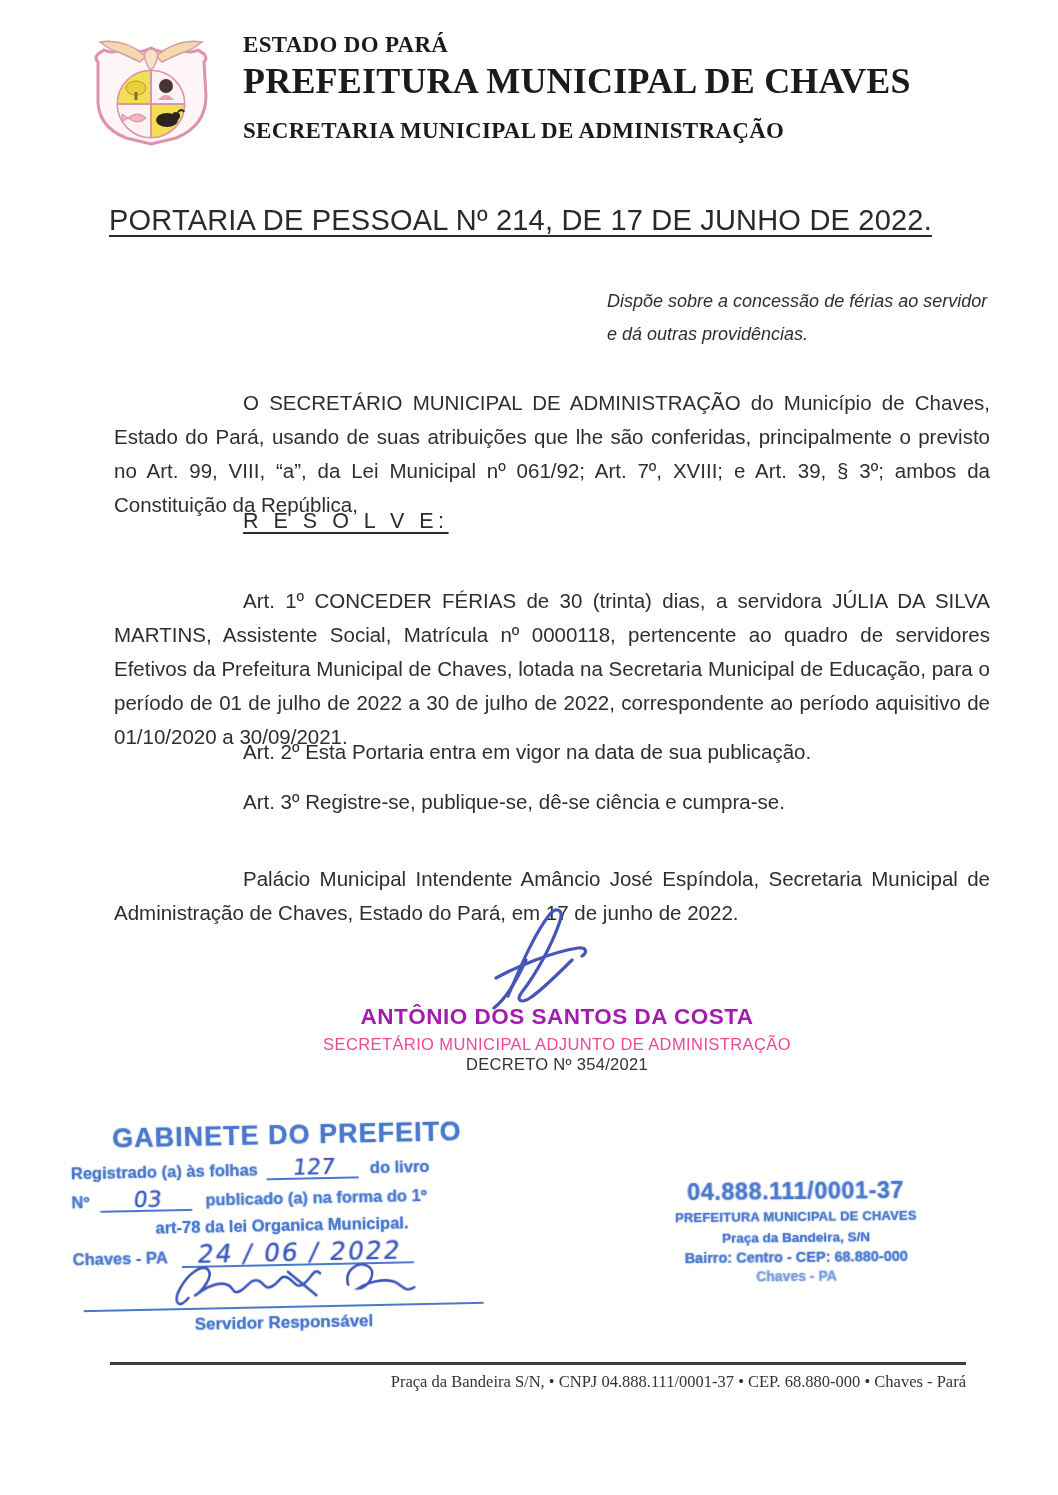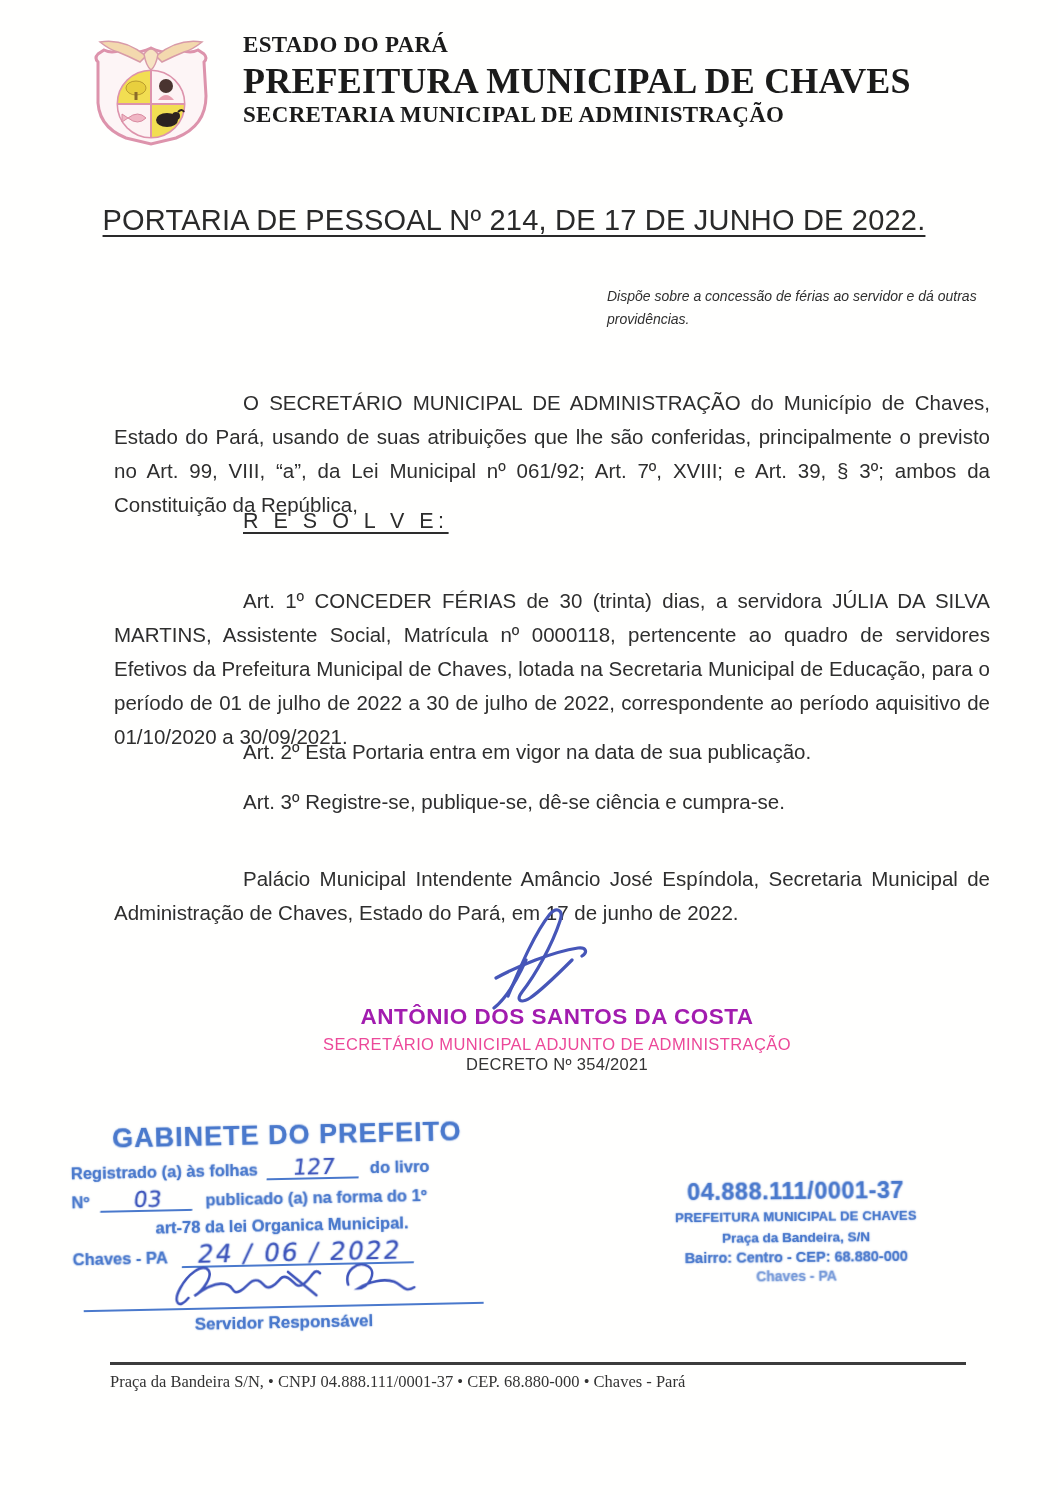--- a/index.html
+++ b/index.html
@@ -17,31 +17,31 @@
   }
 
   
   .logo { position: absolute; left: 84px; top: 34px; width: 134px; height: 112px; }
   .header-text {
     position: absolute; left: 243px; top: 32px;
     font-family: "Liberation Serif", serif; font-weight: bold; color: #1b1b1b;
   }
   .header-state { font-size: 23px; letter-spacing: 0.3px; }
   .header-muni  { font-size: 36px; margin-top: 2px; letter-spacing: 0.2px; }
-  .header-dept  { font-size: 23px; margin-top: 0; letter-spacing: 0.3px; }
+  .header-dept  { font-size: 23px; margin-top: 16px; letter-spacing: 0.3px; }
 
   
   .doc-title {
-    position: absolute; left: 93px; top: 204px; width: 842px;
-    text-align: center; font-size: 29px; color: #2a2a2a; letter-spacing: 0.2px;
+    position: absolute; left: 109px; top: 204px; width: 842px;
+    text-align: left; font-size: 29px; color: #2a2a2a; letter-spacing: 0.2px;
   }
   .doc-title span { text-decoration: underline; text-underline-offset: 5px; }
   .epigraph {
     position: absolute; left: 607px; top: 285px; width: 384px;
-    font-style: italic; font-size: 14px; line-height: 23px; color: #2f2f2f;
+    font-style: italic; font-size: 18px; line-height: 33px; color: #2f2f2f;
   }
 
   
   .para {
     position: absolute; left: 114px; width: 876px;
     font-size: 20.5px; line-height: 34px; text-align: justify;
     text-indent: 129px; color: #2e2e2e; margin: 0;
   }
   .b { font-weight: normal; }
   .resolve {
@@ -102,21 +102,21 @@
   }
   .cnpj-number { font-size: 23.5px; letter-spacing: 0.5px; }
   .cnpj-name { font-size: 13px; margin-top: 4px; letter-spacing: 0.2px; }
   .cnpj-addr { font-size: 13.5px; margin-top: 6px; }
   .cnpj-district { font-size: 14.5px; margin-top: 4px; }
   .cnpj-city { font-size: 14px; margin-top: 3px; opacity: 0.75; filter: blur(0.7px); }
 
   
   .footer-rule { position: absolute; left: 110px; top: 1362px; width: 856px; height: 2.5px; background: #3c3c3c; }
   .footer-text {
-    position: absolute; left: 110px; top: 1372px; width: 856px; text-align: left;
+    position: absolute; left: 110px; top: 1372px; width: 856px; text-align: right;
     font-family: "Liberation Serif", serif; font-size: 16.5px; color: #333;
   }
 </style>
 </head>
 <body>
 
 <div class="page">
 
   <svg class="logo" viewBox="0 0 134 112" aria-hidden="true">
 

